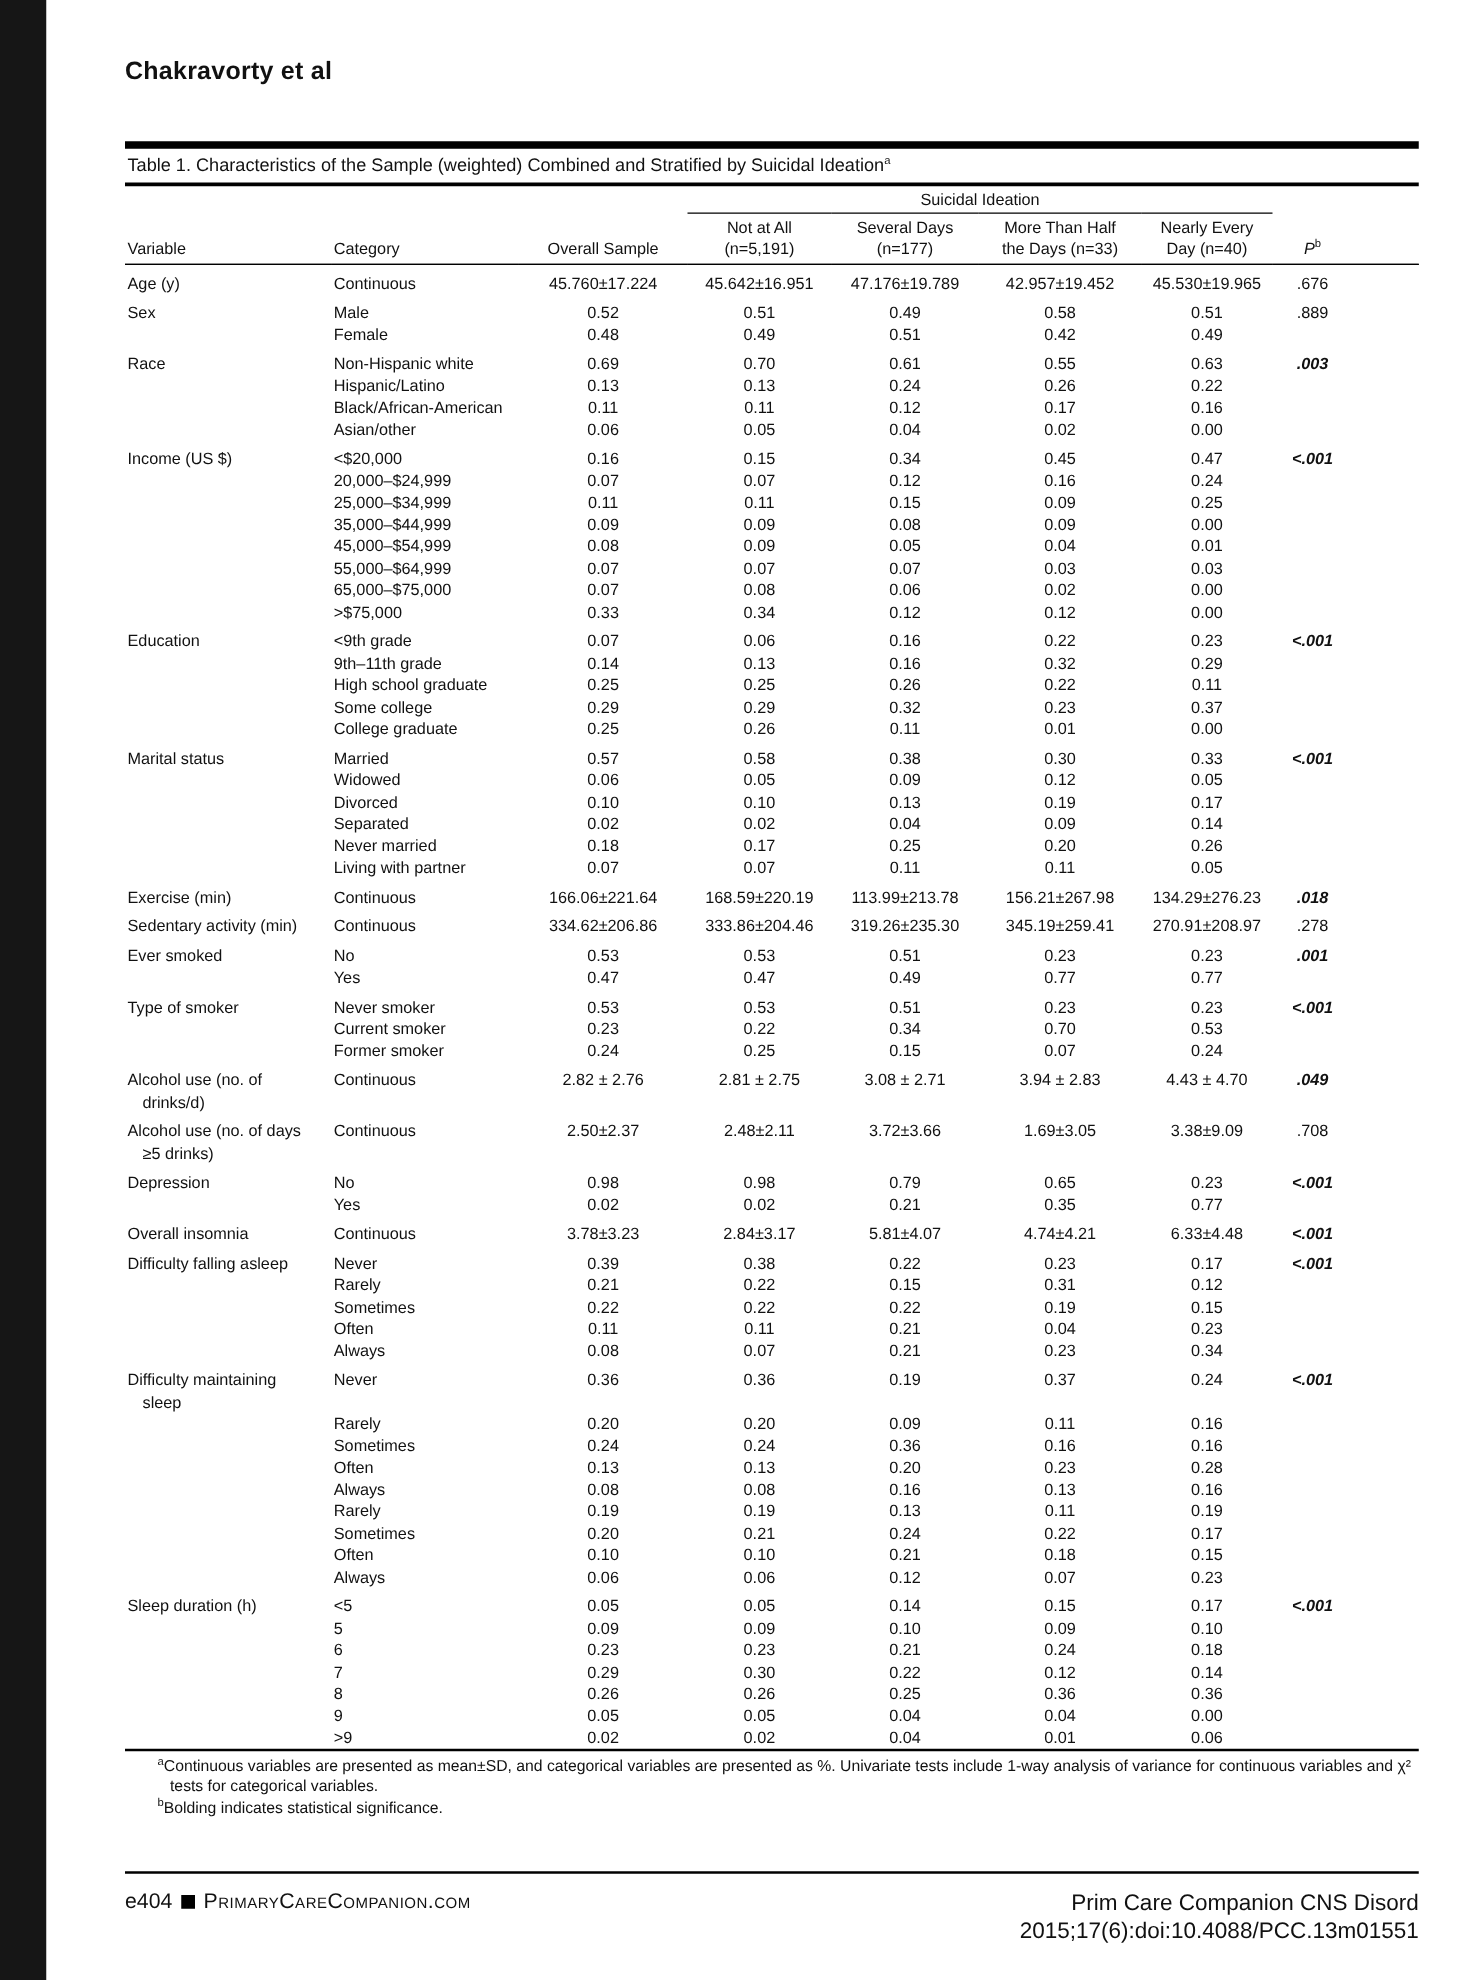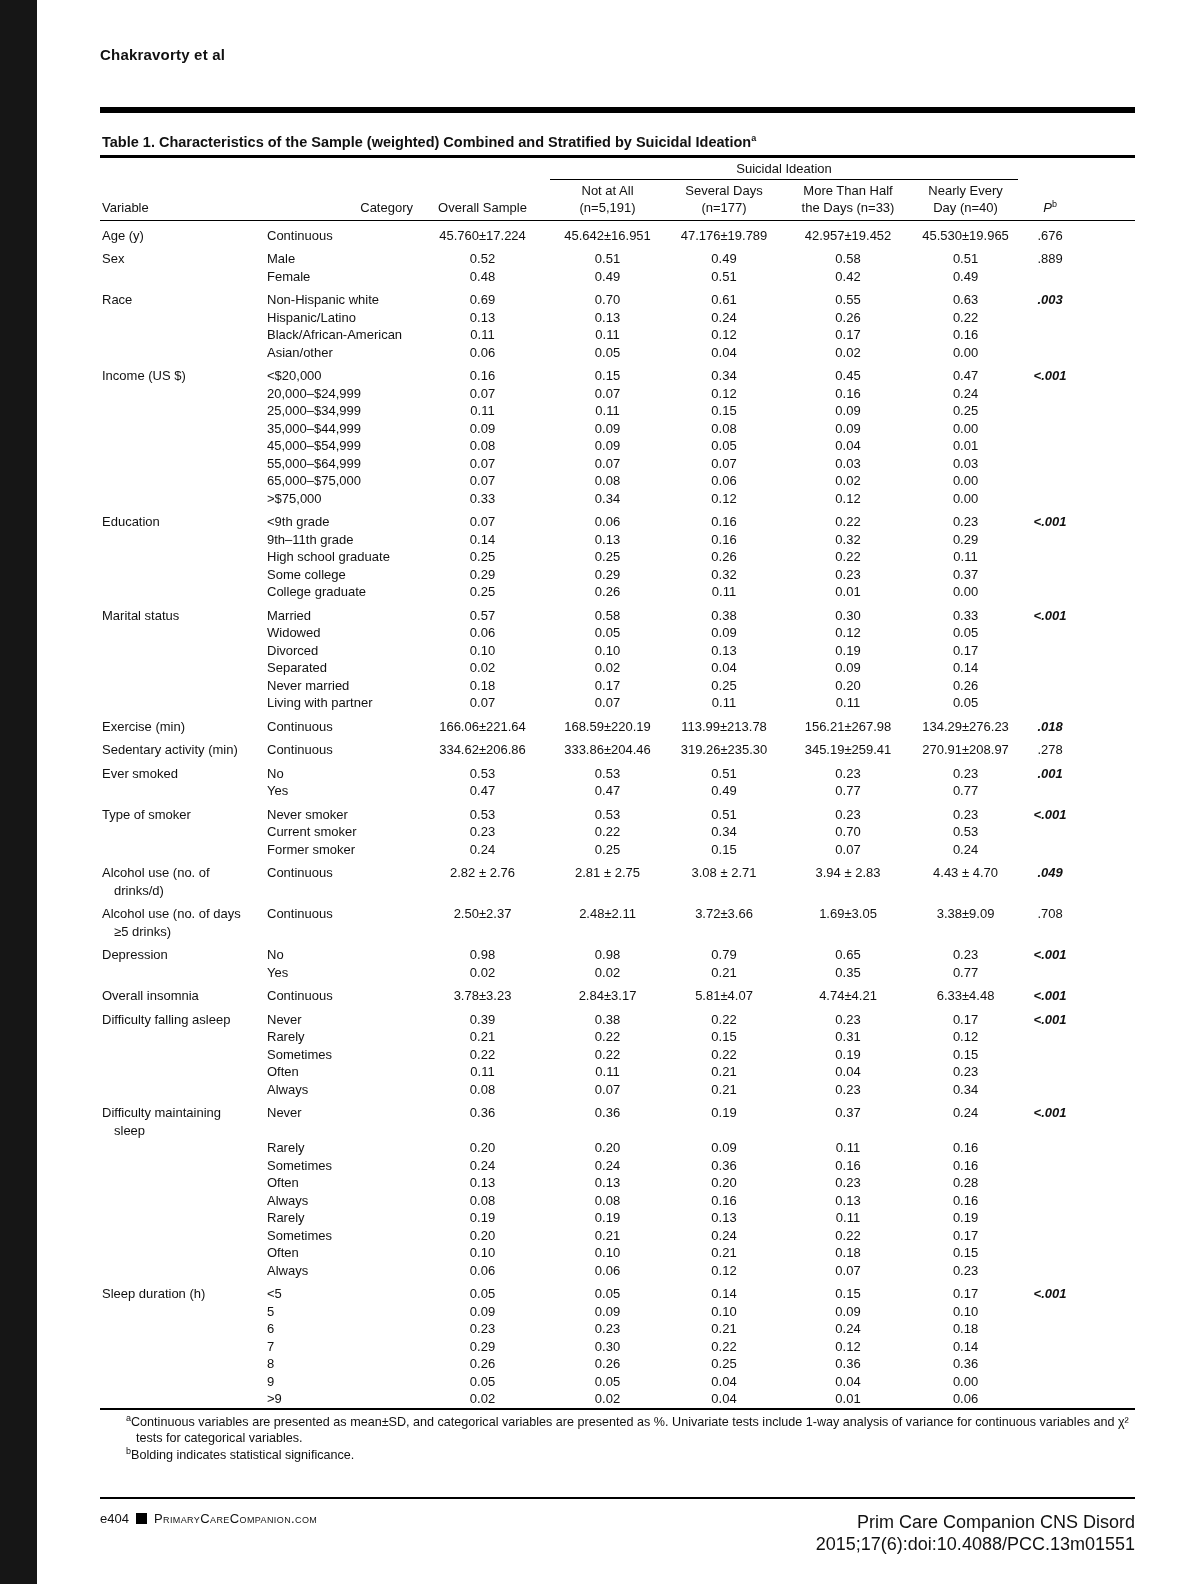--- a/index.html
+++ b/index.html
@@ -3,54 +3,54 @@
 <meta charset="utf-8">
 <style>
   * { margin:0; padding:0; box-sizing:border-box; }
   html,body { background:#fff; }
   .page {
     position:relative; width:1183px; height:1584px; background:#ffffff;
     font-family:"Liberation Sans", sans-serif; color:#111; overflow:hidden;
   }
   .edge-bar { position:absolute; left:0; top:0; width:37px; height:1584px; background:#161616; }
   .content { position:absolute; left:100px; width:1035px; top:0; }
-  .running-head { margin-top:46px; font-weight:bold; font-size:15px; letter-spacing:0.2px; }
+  .running-head { margin-top:46px; font-weight:bold; font-size:20px; letter-spacing:0.2px; }
 
   .table-block { margin-top:44px; }
   .rule-thick { height:6px; background:#000; }
   .rule-medium { height:3px; background:#000; }
-  .table-title { font-weight:bold; font-size:14.5px; padding:6px 0 5px 2px;margin-top:15px; }
+  .table-title { font-weight:normal; font-size:14.5px; padding:6px 0 5px 2px; }
   sup { font-size:9px; vertical-align:super; line-height:0; }
 
   table { width:1035px; border-collapse:collapse; table-layout:fixed; font-size:13px; line-height:17.5px; }
   thead th { font-weight:normal; vertical-align:bottom; padding:2px 2px 3px; font-size:13px; }
   th.spanner { text-align:center; border-bottom:1.5px solid #000; padding-bottom:1px; }
   tr.colhead th { border-bottom:1.5px solid #000; }
   th.h-var { text-align:left; padding-left:2px; }
-  th.h-cat { text-align:right; }
+  th.h-cat { text-align:left; }
   th.h-num { text-align:center; white-space:pre-line; }
   th.h-p  { text-align:center; padding-right:55px; }
   th.h-p i { font-style:italic; }
 
   tbody td { vertical-align:top; padding:0 2px; }
   td.var { text-align:left; padding-left:14px; text-indent:-12px; white-space:pre-line; }
   td.cat { text-align:left; }
   td.val { text-align:center; }
   td.p   { text-align:center; padding-right:55px; }
   td.bold { font-weight:bold;font-style:italic; }
   tr.group-first td { padding-top:6px; }
 
   .rule-bottom { height:2px; background:#000; }
   .footnotes { font-size:12.6px; line-height:16.5px; padding:4px 0 0 2px;margin-left:24px; }
   .footnote { padding-left:10px; text-indent:-10px; }
 
   .footer { position:absolute; left:100px; width:1035px; top:1497px;
             border-top:2px solid #000; padding-top:12px;
             display:flex; justify-content:space-between; align-items:flex-start; }
-  .footer-left { font-size:13px; display:flex; align-items:center; gap:7px; }
+  .footer-left { font-size:17px; display:flex; align-items:center; gap:7px; }
   .sq { display:inline-block; width:11px; height:11px; background:#000; }
   .site { font-variant:small-caps; letter-spacing:0.4px; }
   .footer-right { text-align:right; font-size:18px; line-height:22px; }
 </style>
 </head>
 <body>
 
 <div class="page">
   <div class="edge-bar"></div>
 

